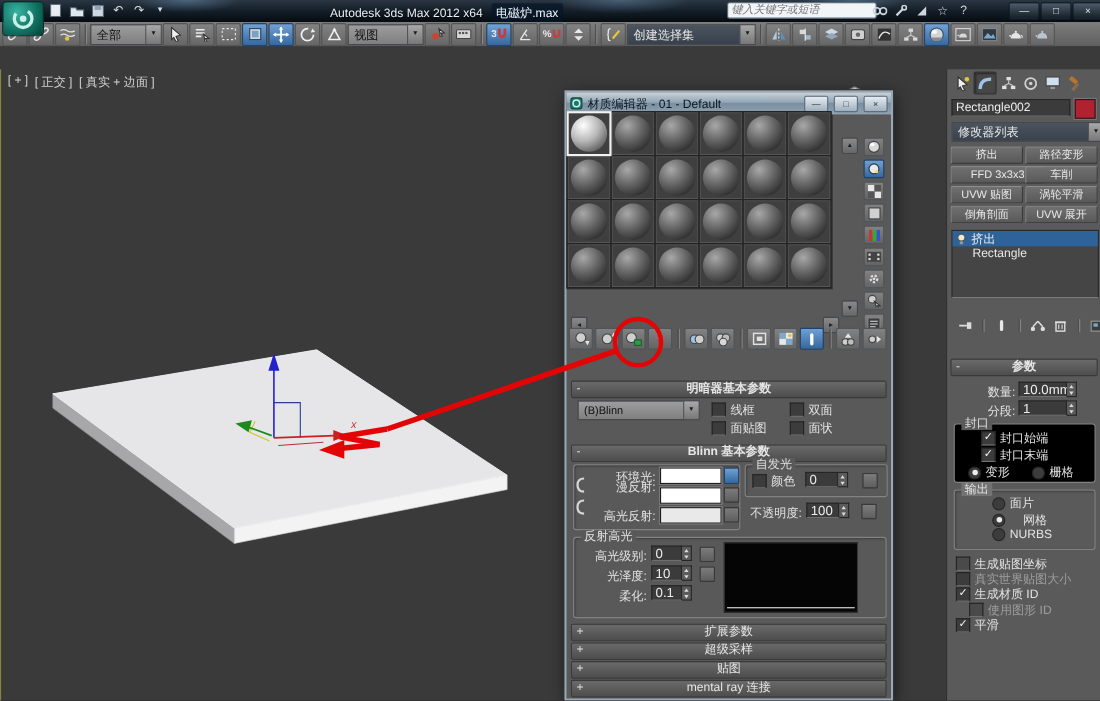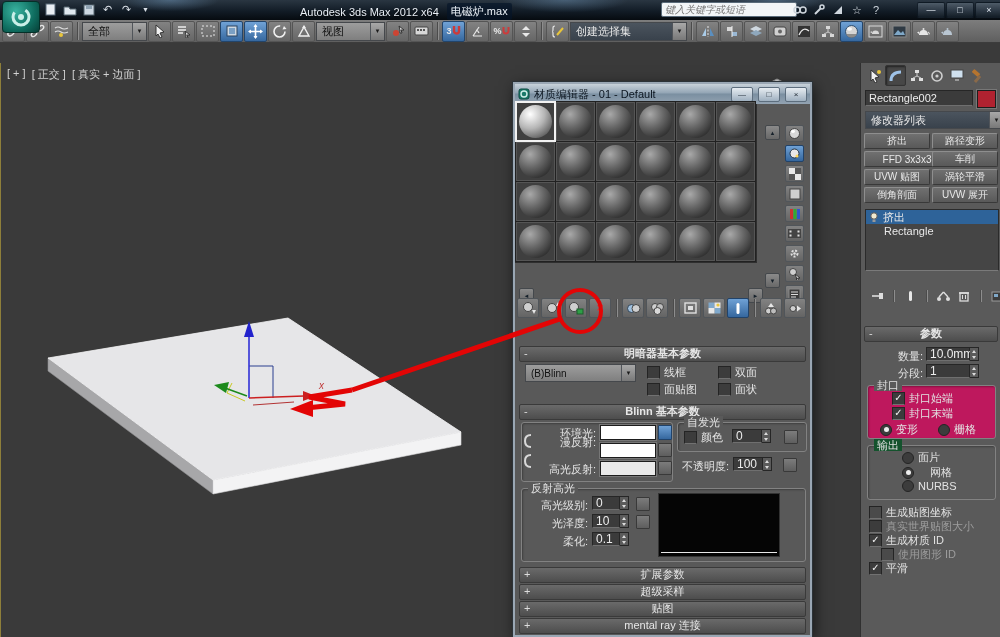--- a/index.html
+++ b/index.html
@@ -899,42 +899,42 @@
       </span>
     <span class="lbl abs" style="left:0px;top:303px;width:62px;text-align:right">分段:</span>
     <span class="abs flex" style="left:65px;top:301px">
         <span class="fld" style="width:44px">1</span>
         <span class="spinb">
           <i class="u"></i>
           <i class="d"></i>
         </span>
       </span>
 
-    <div class="grp" style="left:6px;top:322px;width:127px;height:52px;background:#be185d">
+    <div class="grp" style="left:6px;top:322px;width:127px;height:52px;background:#000000">
       <span class="gl" style="background:#5a5a5a">封口</span>
       <span class="abs flex" style="left:24px;top:5px;gap:4px">
           <span class="chk"><span>✓</span></span>
           <span class="lbl">封口始端</span>
         </span>
       <span class="abs flex" style="left:24px;top:20px;gap:4px">
           <span class="chk"><span>✓</span></span>
           <span class="lbl">封口末端</span>
         </span>
       <span class="abs flex" style="left:12px;top:36px;gap:4px">
           <span class="rad on"></span>
           <span class="lbl">变形</span>
         </span>
       <span class="abs flex" style="left:70px;top:36px;gap:4px">
           <span class="rad"></span>
           <span class="lbl">栅格</span>
         </span>
     </div>
 
     <div class="grp" style="left:6px;top:382px;width:127px;height:53px;background:#5a5a5a">
-      <span class="gl" style="background:#14532d">输出</span>
+      <span class="gl" style="background:#737373">输出</span>
       <span class="abs flex" style="left:34px;top:4px;gap:4px">
           <span class="rad"></span>
           <span class="lbl">面片</span>
         </span>
       <span class="abs flex" style="left:34px;top:19px;gap:16px">
           <span class="rad on"></span>
           <span class="lbl">网格</span>
         </span>
       <span class="abs flex" style="left:34px;top:34px;gap:4px">
           <span class="rad"></span>

